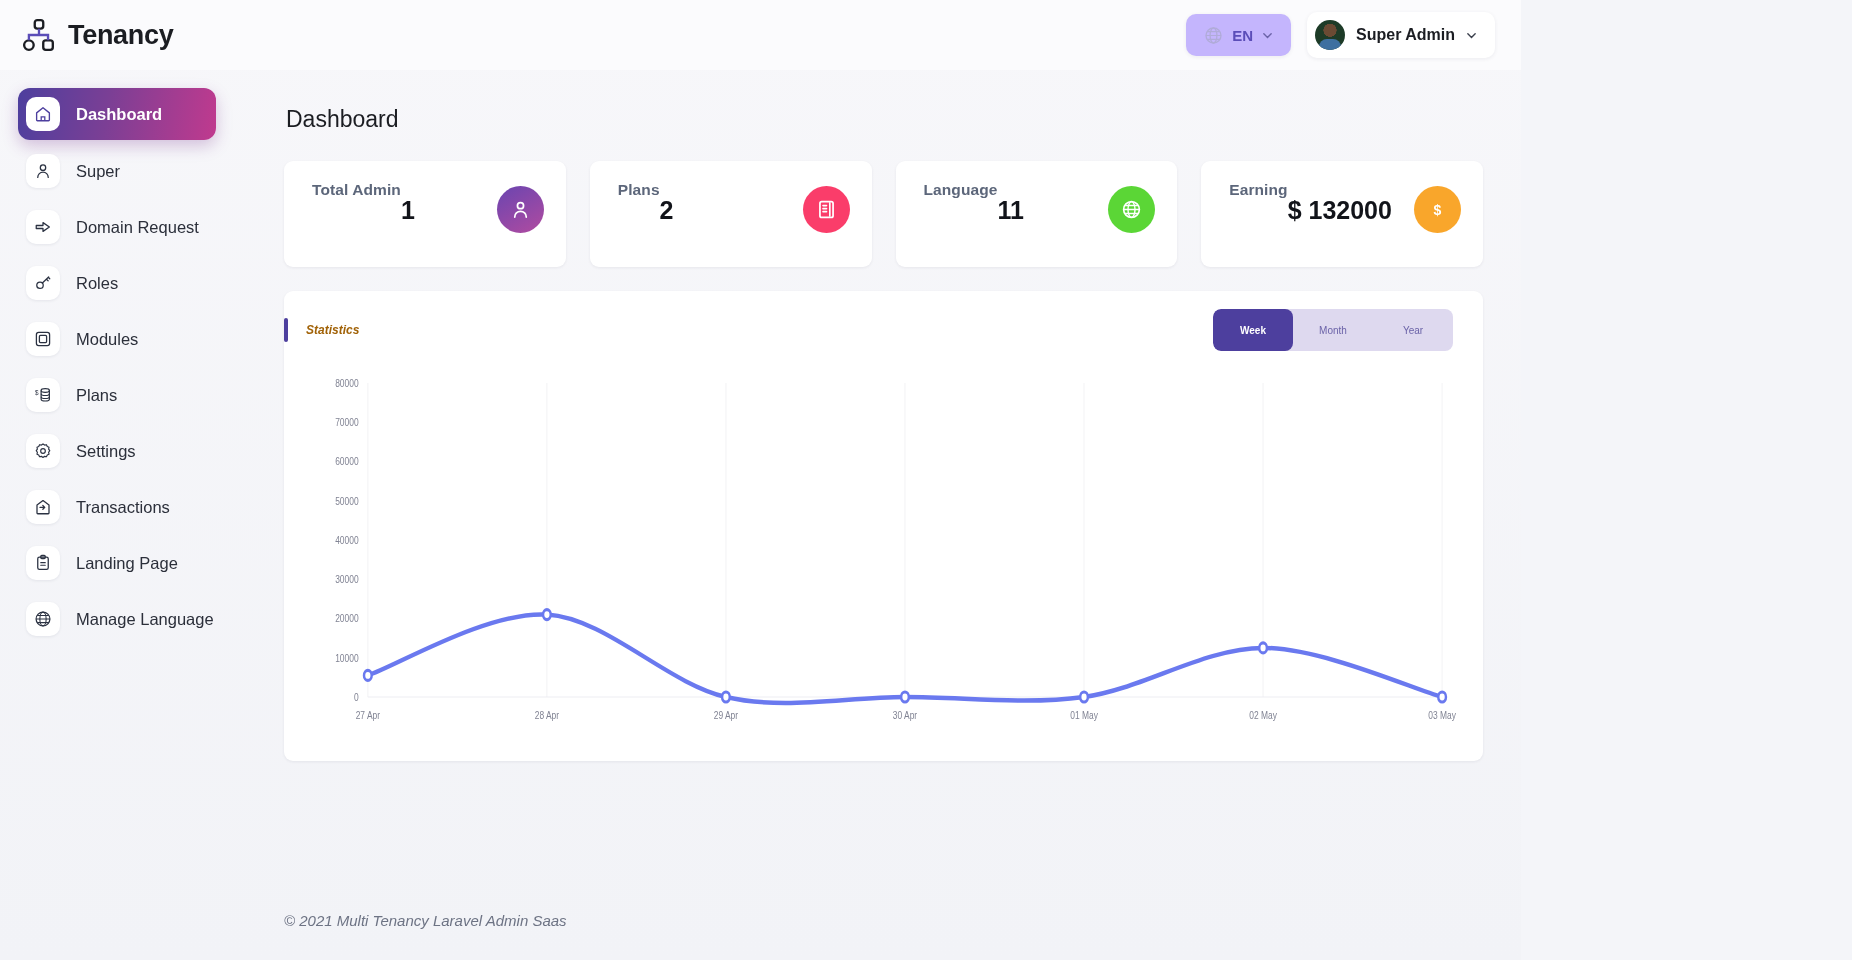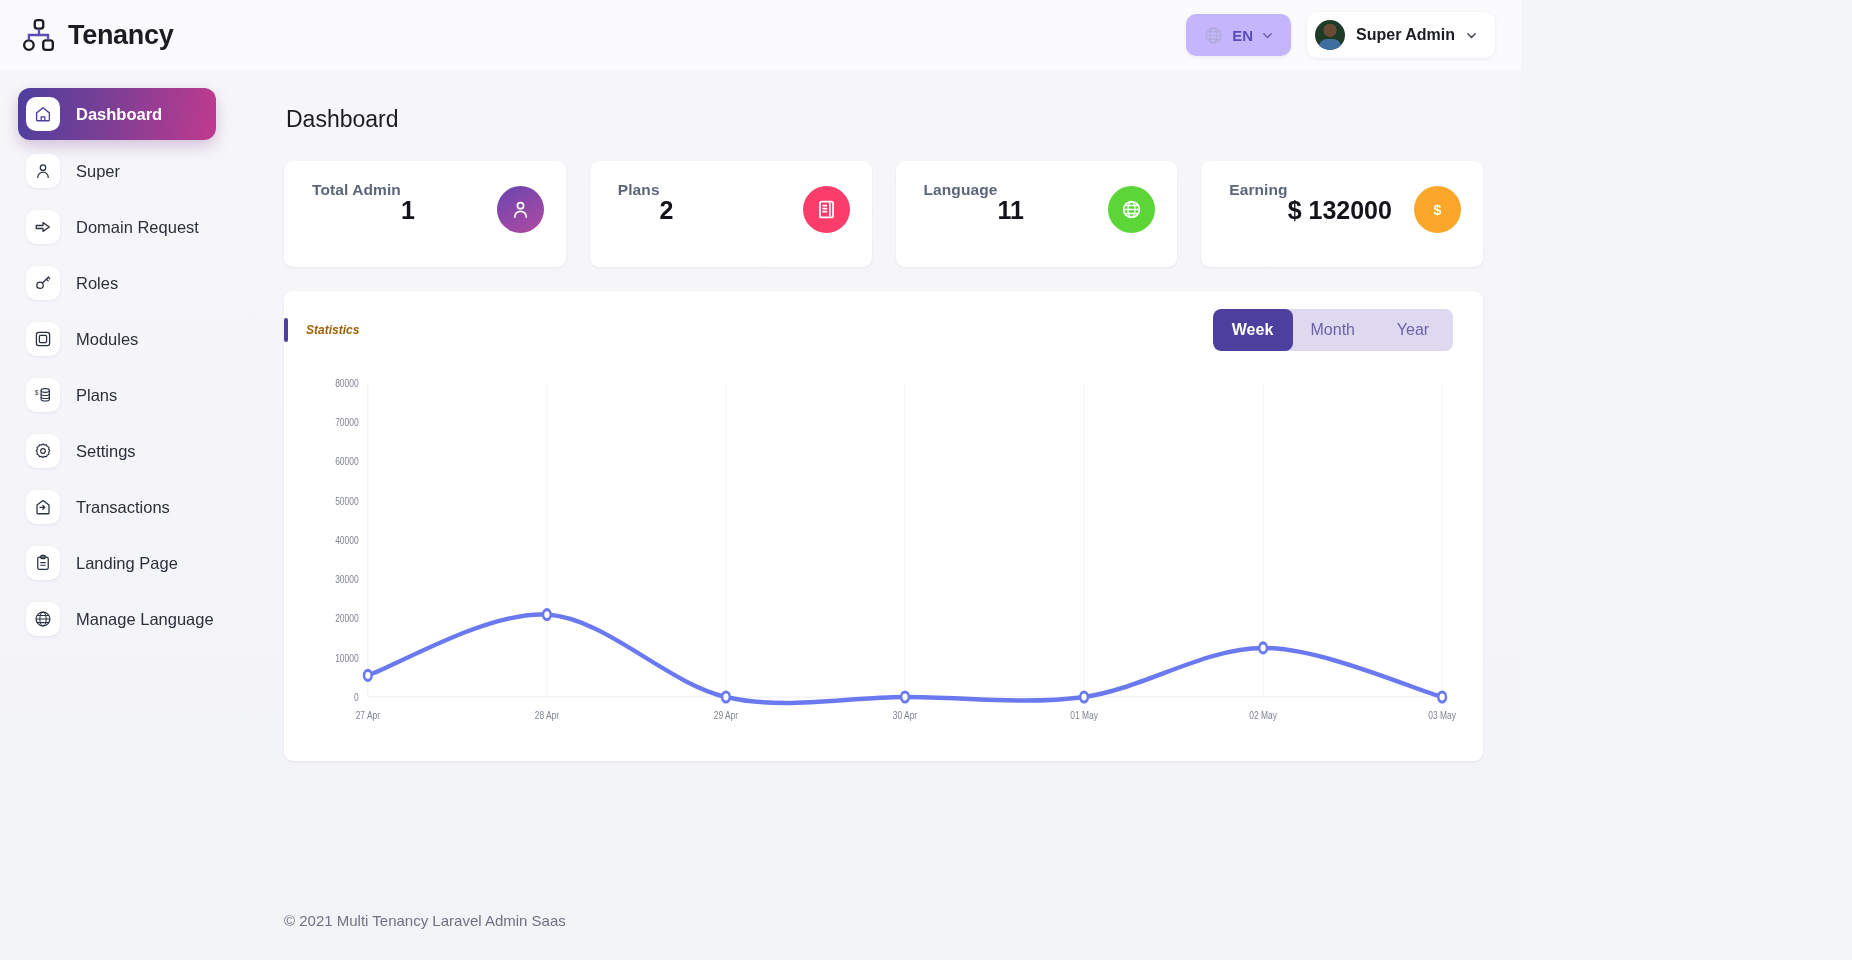--- a/index.html
+++ b/index.html
@@ -220,21 +220,21 @@
     background: #ded9ef;
     border-radius: 8px;
     overflow: hidden;
     height: 42px;
   }
   .seg-btn {
     min-width: 80px;
     display: flex;
     align-items: center;
     justify-content: center;
-    font-size: 16px;
+    font-size: 10px;
     color: #6b63a8;
     padding: 0 18px;
     cursor: pointer;
     font-weight: 500;
   }
   .seg-btn.active {
     background: #4d3f9e;
     color: #fff;
     border-radius: 8px;
     font-weight: bold;
@@ -255,21 +255,21 @@
 
   
   .footer {
     position: absolute;
     left: 258px; right: 0; bottom: 0;
     height: 80px;
     display: flex;
     align-items: center;
     padding-left: 26px;
   }
-  .footer-text { font-size: 15px; color: #6d7384; }
+  .footer-text { font-size: 15px; color: #6d7384; font-style: italic; }
 </style>
 </head>
 <body>
 
 <div class="app">
 
   <div class="topbar">
     <div class="brand">
       <svg class="brand-logo" viewBox="0 0 32 32">
         <rect x="12" y="2" width="8" height="8" rx="2.4" fill="none" stroke="#1b1d22" stroke-width="2.2"></rect>

